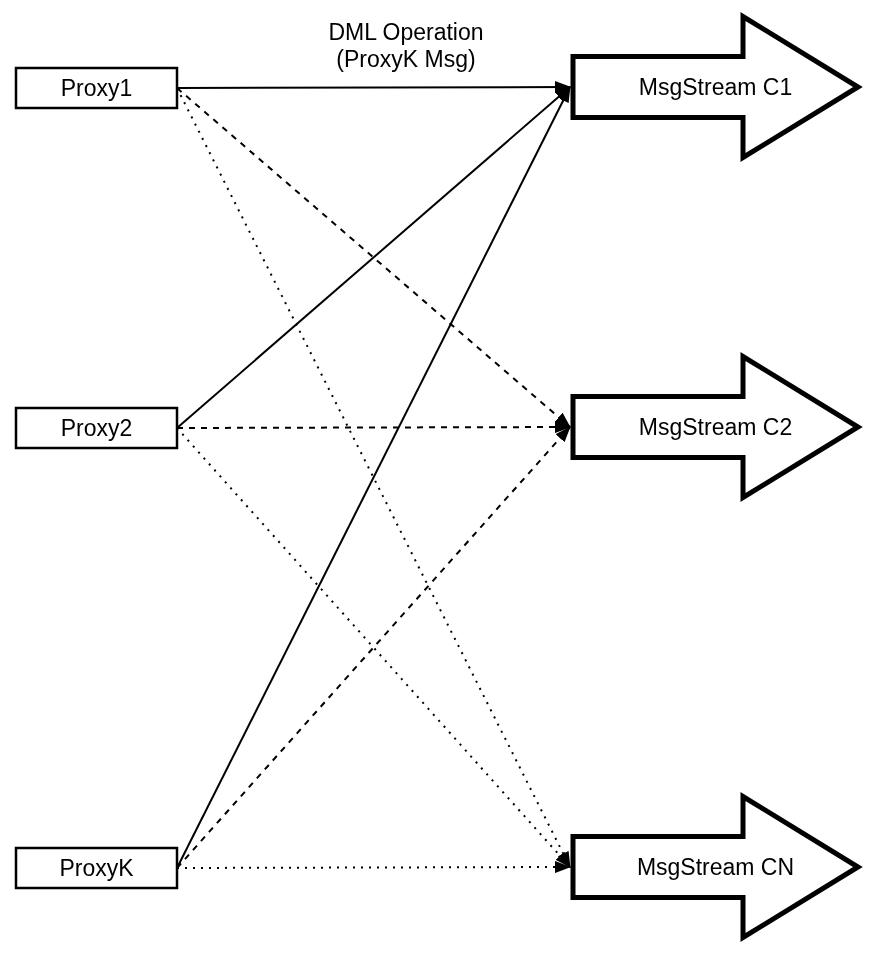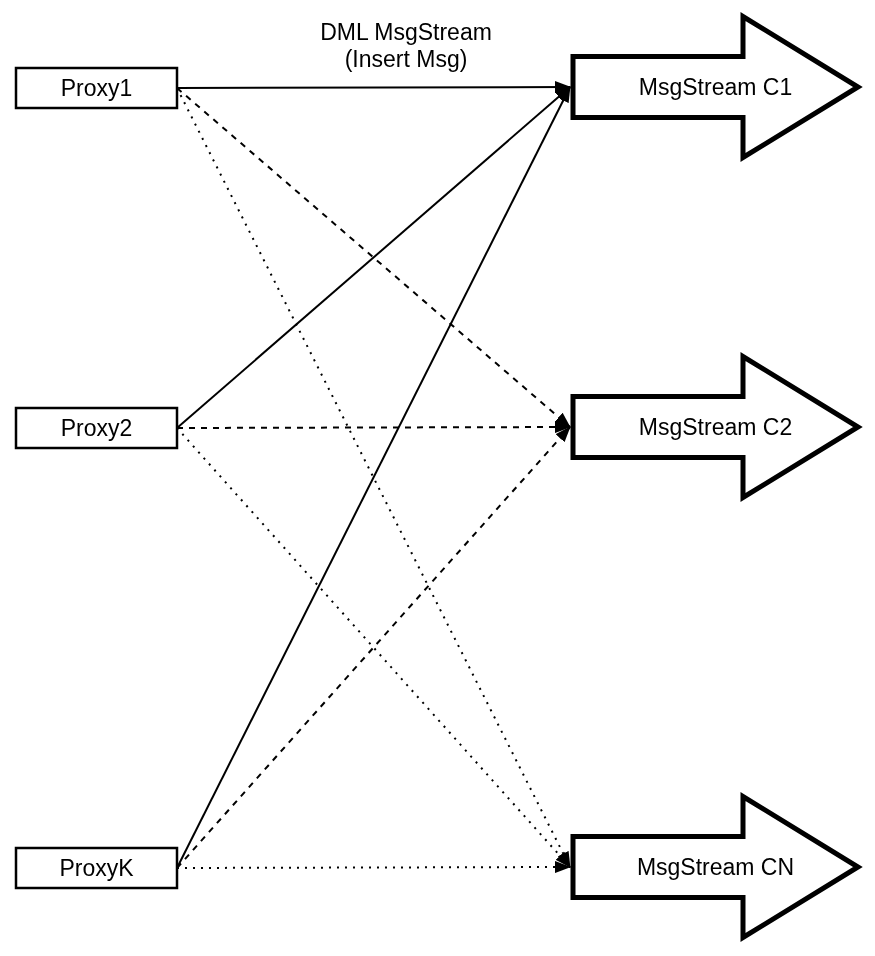--- a/index.html
+++ b/index.html
@@ -94,16 +94,16 @@
         <text x="715.5" y="95" class="node-label">MsgStream C1</text>
         <text x="715.5" y="435" class="node-label">MsgStream C2</text>
         <text x="715.5" y="875" class="node-label">MsgStream CN</text>
         <text x="96.5" y="96" class="node-label">Proxy1</text>
         <text x="96.5" y="436" class="node-label">Proxy2</text>
         <text x="96.5" y="876" class="node-label">ProxyK</text>
       </g>
   </svg>
 
   <div class="diagram-title">
-    <div>DML MsgStream</div>
-    <div>(Insert Msg)</div>
+    <div>DML Operation</div>
+    <div>(ProxyK Msg)</div>
   </div>
 </div>
 
 </body></html>

